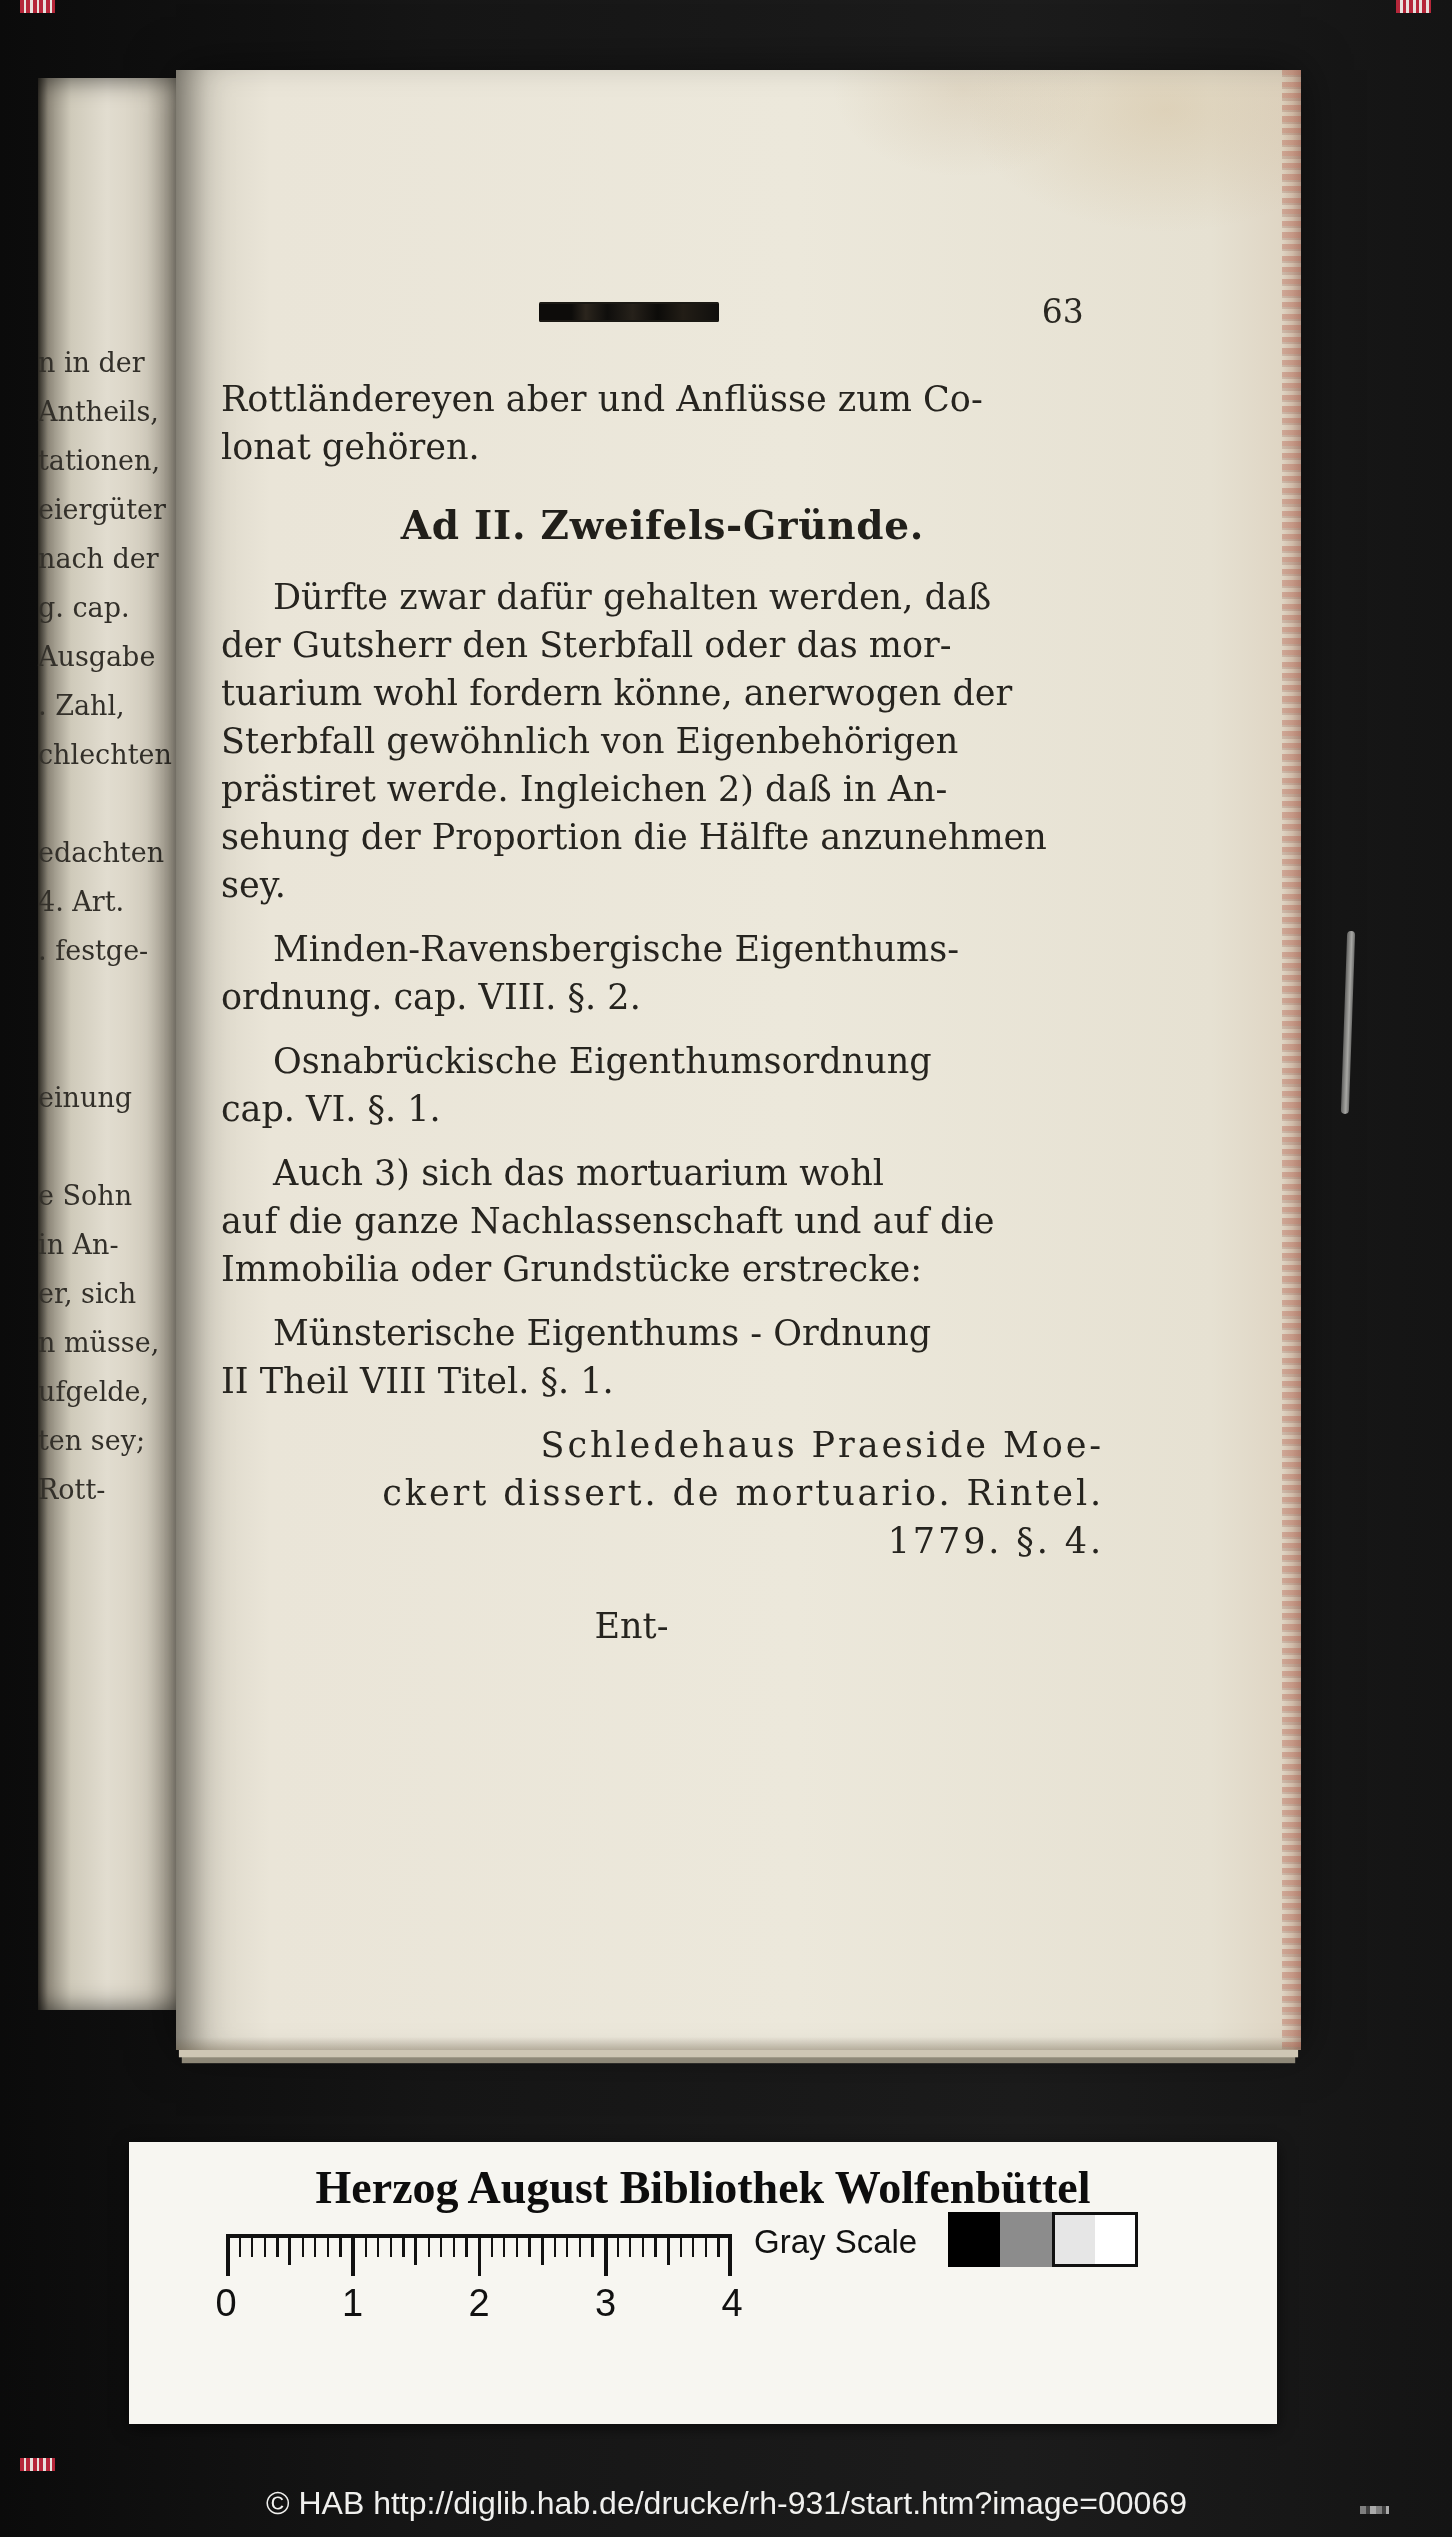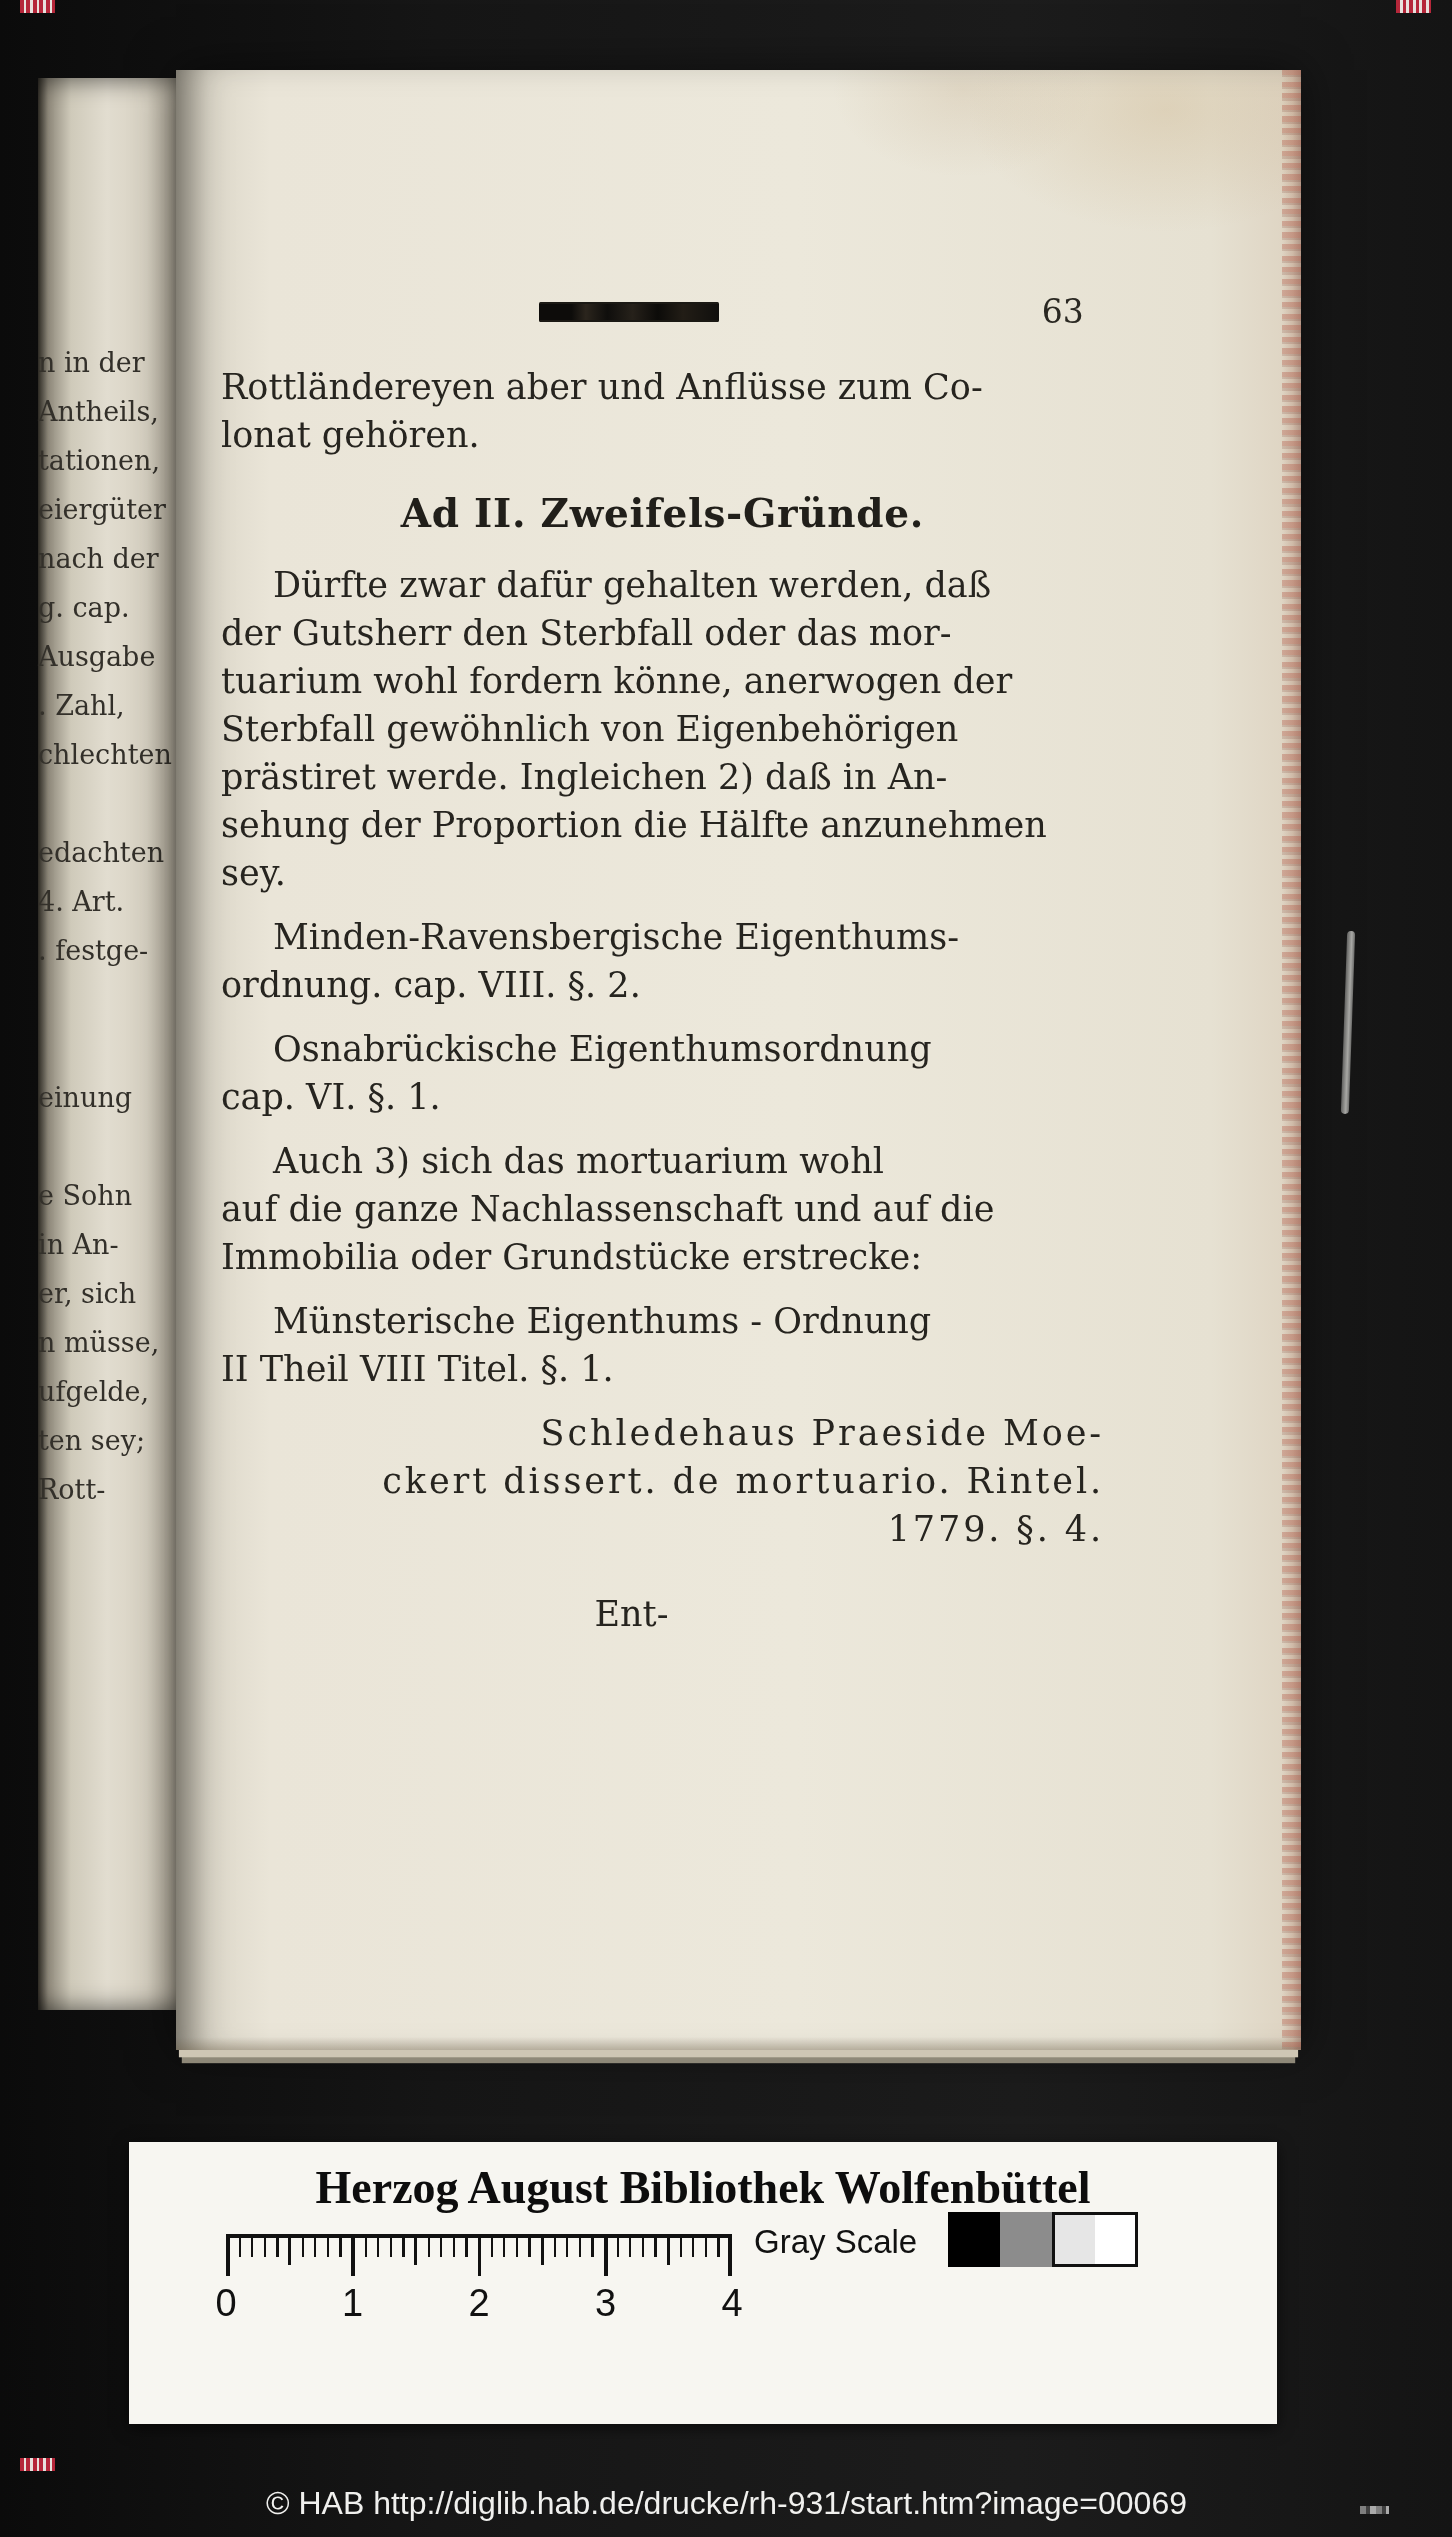--- a/index.html
+++ b/index.html
@@ -37,21 +37,21 @@
         background:linear-gradient(180deg, rgba(0,0,0,0), rgba(110,95,70,.35));}
 
   .headrow{position:absolute;top:212px;left:45px;width:883px;height:32px;margin-top:16px;}
   .ornament{position:absolute;left:318px;top:4.4px;width:180px;height:16px;
             background:linear-gradient(90deg,#0d0c0a 0 18%,#2b251d 26%,#0f0e0c 38%,#26211a 52%,#0c0b09 66%,#221d16 80%,#100f0d 100%);
             border-top:2.2px solid #1b1914;border-bottom:2.2px solid #1b1914;border-radius:1.5px;}
   .page-number{position:absolute;right:20.3px;top:-5.8px;font-size:33px;color:#2a2822;}
 
   .text-block{position:absolute;top:289px;left:45px;width:883px;color:#26241f;}
   .text-block p{margin:16px 0 0;font-size:35px;line-height:48px;white-space:pre-line;text-indent:52px;}
-  .text-block p.intro{margin-top:4px;text-indent:0;}
+  .text-block p.intro{margin-top:16px;text-indent:0;}
   .heading{margin:32px 0 25px;font-size:39px;line-height:45px;font-weight:600;
            text-align:center;letter-spacing:0.7px;color:#211f1a;white-space:pre-line;}
   p.spaced{letter-spacing:2.9px;text-align:right;}
   .catchword{margin-top:41px;padding-right:62px;text-align:center;font-size:35px;color:#26241f;}
 
   
   .page-clip{position:absolute;left:1344px;top:931px;width:8px;height:183px;
              background:linear-gradient(90deg,#6f6f6d,#c2c2be 60%,#7a7a78);
              border-radius:5.8px;transform:rotate(2deg);opacity:.85;}
 

